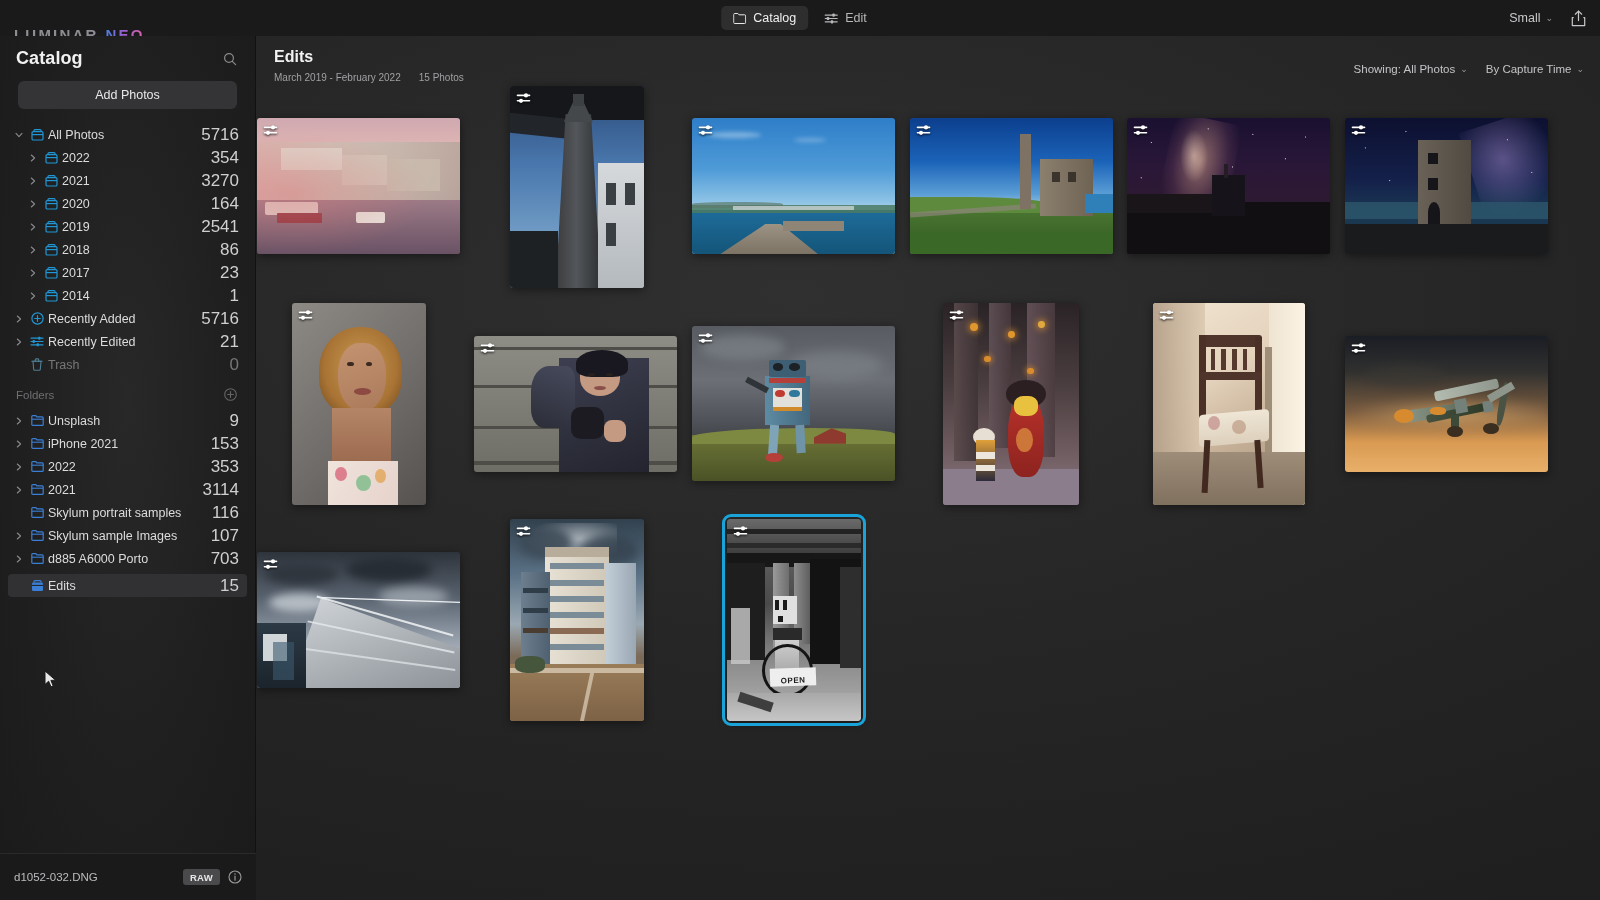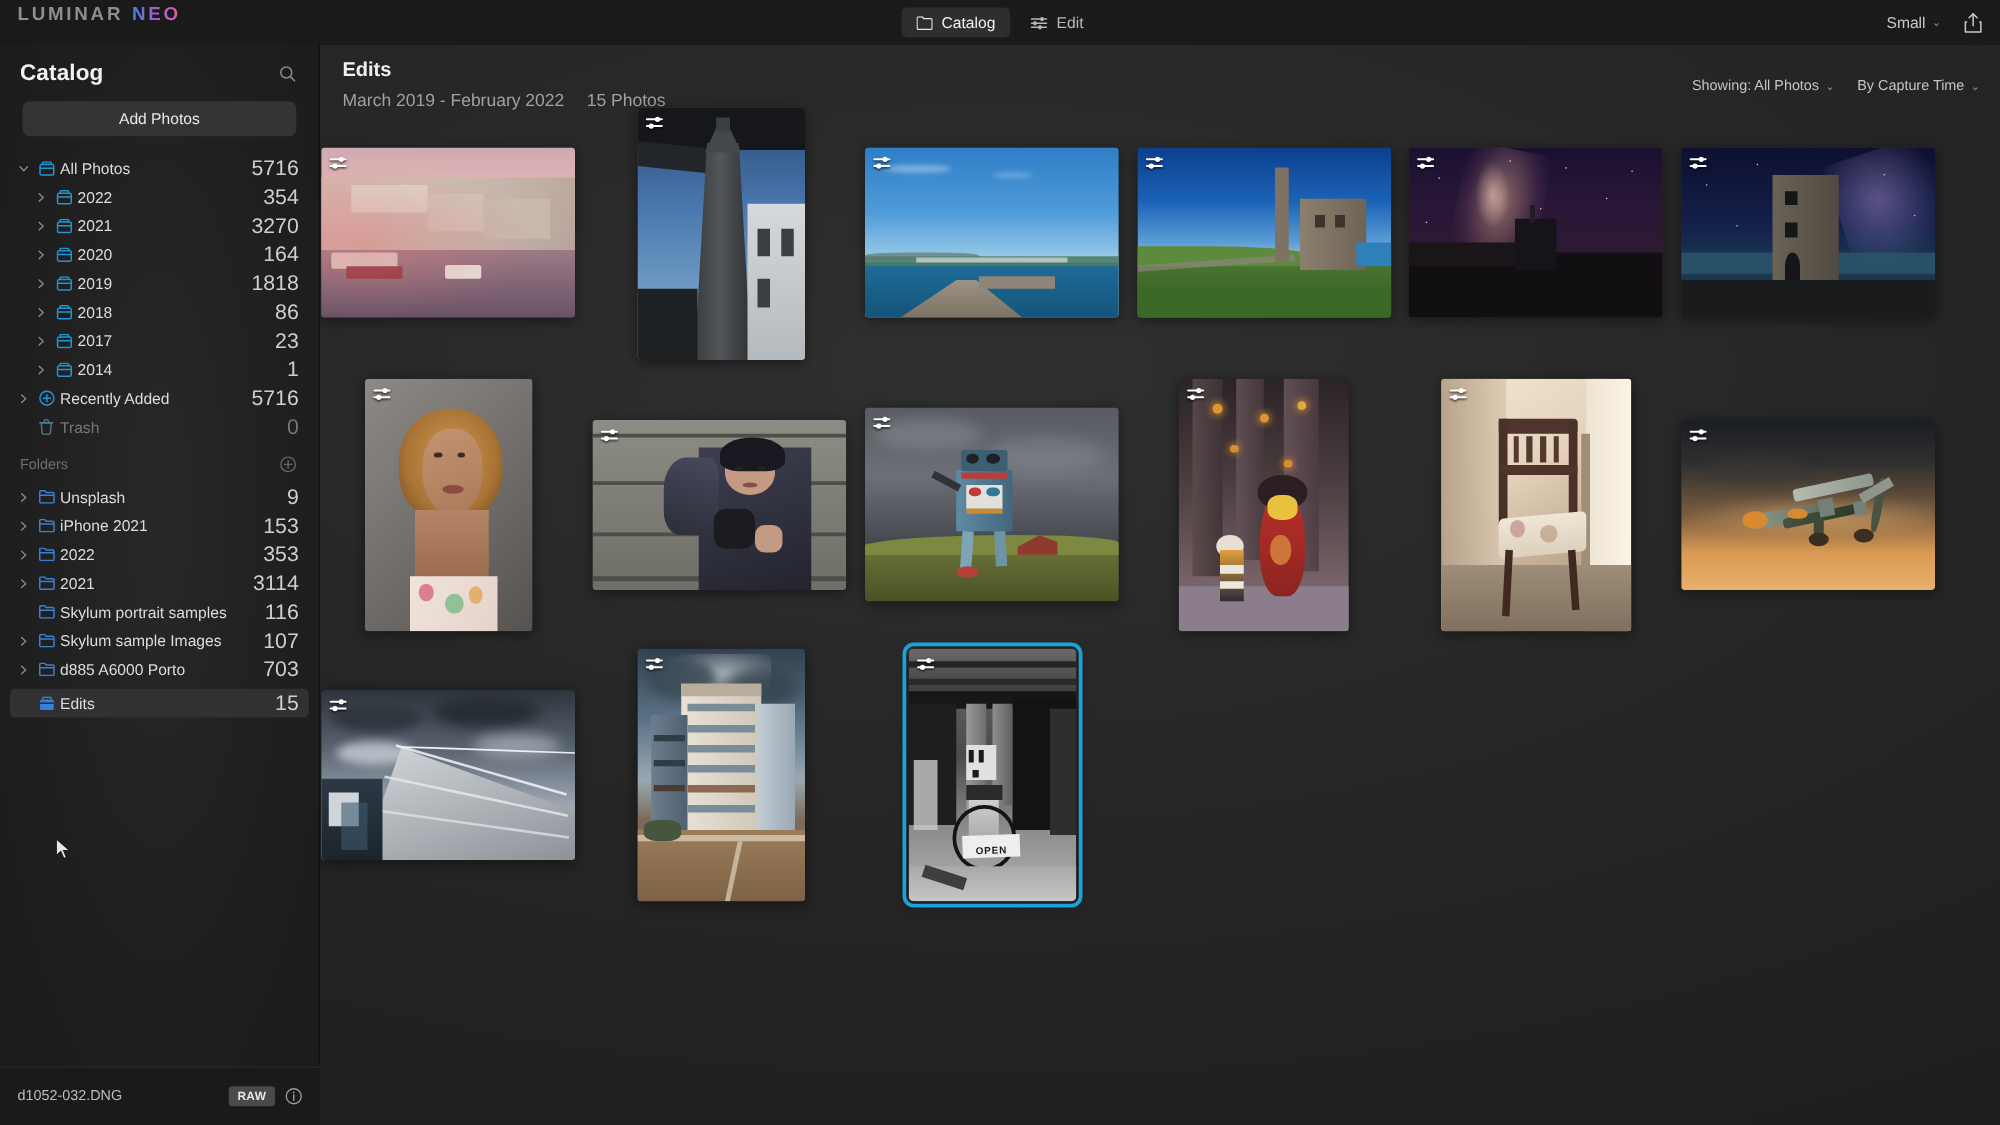--- a/index.html
+++ b/index.html
@@ -12,21 +12,21 @@
   }
   #app { position: relative; width: 1600px; height: 900px; background:#1c1c1c; }
 
   
   .topbar {
     position: absolute; top:0; left:0; width:1600px; height:36px;
     background:#1a1a1a;
     display:flex; align-items:center;
   }
   .logo {
-    position:absolute; left:14px; top:3px;
+    position:absolute; left:14px; top:26px;
     font-size:15px; font-weight:700; letter-spacing:2.2px;
     display:flex; gap:7px; align-items:flex-start;
   }
   .logo-luminar { color:#8d8d93; }
   .logo-neo {
     background: linear-gradient(90deg,#4a7fe0 0%, #9b5fd0 45%, #e05fa8 100%);
     -webkit-background-clip: text; background-clip:text; color:transparent;
   }
   .mode-switch {
     position:absolute; left:50%; transform:translateX(-50%); top:6px;
@@ -100,21 +100,21 @@
   }
 
   
   .main {
     position:absolute; left:256px; top:36px; width:1344px; height:864px;
     background: radial-gradient(ellipse 120% 90% at 40% 30%, #303030 0%, #262626 45%, #1d1d1d 100%);
     overflow:hidden;
   }
   .main-head { position:absolute; left:18px; top:12px; }
   .main-title { font-size:16px; font-weight:700; color:#f2f2f4; }
-  .main-sub { margin-top:6px; font-size:14px; color:#a0a0a5; display:flex; gap:18px; }
+  .main-sub { margin-top:6px; font-size:10px; color:#a0a0a5; display:flex; gap:18px; }
   .main-filters {
     position:absolute; right:16px; top:27px;
     display:flex; align-items:center; gap:18px;
     font-size:11.5px; color:#c4c4c8;
   }
   .filter-item { display:flex; align-items:center; gap:5px; cursor:pointer; }
 
   
   .grid { position:absolute; left:0; top:0; width:1344px; height:864px; }
   .thumb {
@@ -267,21 +267,21 @@
             </svg>
           </span>
       <span class="ico">
             <svg width="13" height="12" viewBox="0 0 13 12">
         <rect x="1" y="2.6" width="11" height="8.4" rx="1.3" fill="none" stroke="#2196d4" stroke-width="1.2"></rect>
         <line x1="1" y1="5.6" x2="12" y2="5.6" stroke="#2196d4" stroke-width="1.2"></line>
         <path d="M3 2.4V1.6a1 1 0 0 1 1-1h5a1 1 0 0 1 1 1v.8" fill="none" stroke="#2196d4" stroke-width="1.2"></path>
             </svg>
           </span>
       <span class="lbl">2019</span>
-      <span class="cnt">1818</span>
+      <span class="cnt">2541</span>
     </div>
         <div class="row indent-1">
       <span class="disc">
     <svg width="8" height="8" viewBox="0 0 8 8">
       <path d="M2.3 1 5.6 4 2.3 7" fill="none" stroke="#8a8a8e" stroke-width="1.1" stroke-linecap="round" stroke-linejoin="round" transform=""></path>
             </svg>
           </span>
       <span class="ico">
             <svg width="13" height="12" viewBox="0 0 13 12">
         <rect x="1" y="2.6" width="11" height="8.4" rx="1.3" fill="none" stroke="#2196d4" stroke-width="1.2"></rect>
@@ -332,20 +332,43 @@
           </span>
       <span class="ico">
             <svg width="13" height="13" viewBox="0 0 13 13">
         <circle cx="6.5" cy="6.5" r="5.6" fill="none" stroke="#2196d4" stroke-width="1.2"></circle>
         <line x1="6.5" y1="3.7" x2="6.5" y2="9.3" stroke="#2196d4" stroke-width="1.2" stroke-linecap="round"></line>
         <line x1="3.7" y1="6.5" x2="9.3" y2="6.5" stroke="#2196d4" stroke-width="1.2" stroke-linecap="round"></line>
             </svg>
           </span>
       <span class="lbl">Recently Added</span>
       <span class="cnt">5716</span>
+    </div>
+        <div class="row">
+      <span class="disc">
+    <svg width="8" height="8" viewBox="0 0 8 8">
+      <path d="M2.3 1 5.6 4 2.3 7" fill="none" stroke="#8a8a8e" stroke-width="1.1" stroke-linecap="round" stroke-linejoin="round" transform=""></path>
+            </svg>
+          </span>
+      <span class="ico">
+            <svg width="14" height="11" viewBox="0 0 14 11">
+        <g stroke="#2196d4" stroke-width="1.2" stroke-linecap="round">
+          <line x1="1" y1="2.2" x2="13" y2="2.2"></line>
+                <line x1="1" y1="5.5" x2="13" y2="5.5"></line>
+                <line x1="1" y1="8.8" x2="13" y2="8.8"></line>
+              </g>
+        <g fill="#2196d4">
+                <rect x="8.2" y=".7" width="2.3" height="3" rx=".7"></rect>
+          <rect x="2.6" y="4" width="2.3" height="3" rx=".7"></rect>
+          <rect x="6.6" y="7.3" width="2.3" height="3" rx=".7"></rect>
+              </g>
+            </svg>
+          </span>
+      <span class="lbl">Recently Edited</span>
+      <span class="cnt">21</span>
     </div>
         <div class="row muted">
       <span class="disc"></span>
       <span class="ico">
             <svg width="12" height="13" viewBox="0 0 12 13">
         <path d="M2 3.2h8l-.7 8.2a1 1 0 0 1-1 .9H3.7a1 1 0 0 1-1-.9z" fill="none" stroke="#4e7e94" stroke-width="1.1"></path>
         <line x1=".8" y1="3.2" x2="11.2" y2="3.2" stroke="#4e7e94" stroke-width="1.1" stroke-linecap="round"></line>
         <path d="M4.3 3V1.7a.8.8 0 0 1 .8-.8h1.8a.8.8 0 0 1 .8.8V3" fill="none" stroke="#4e7e94" stroke-width="1.1"></path>
             </svg>
           </span>

